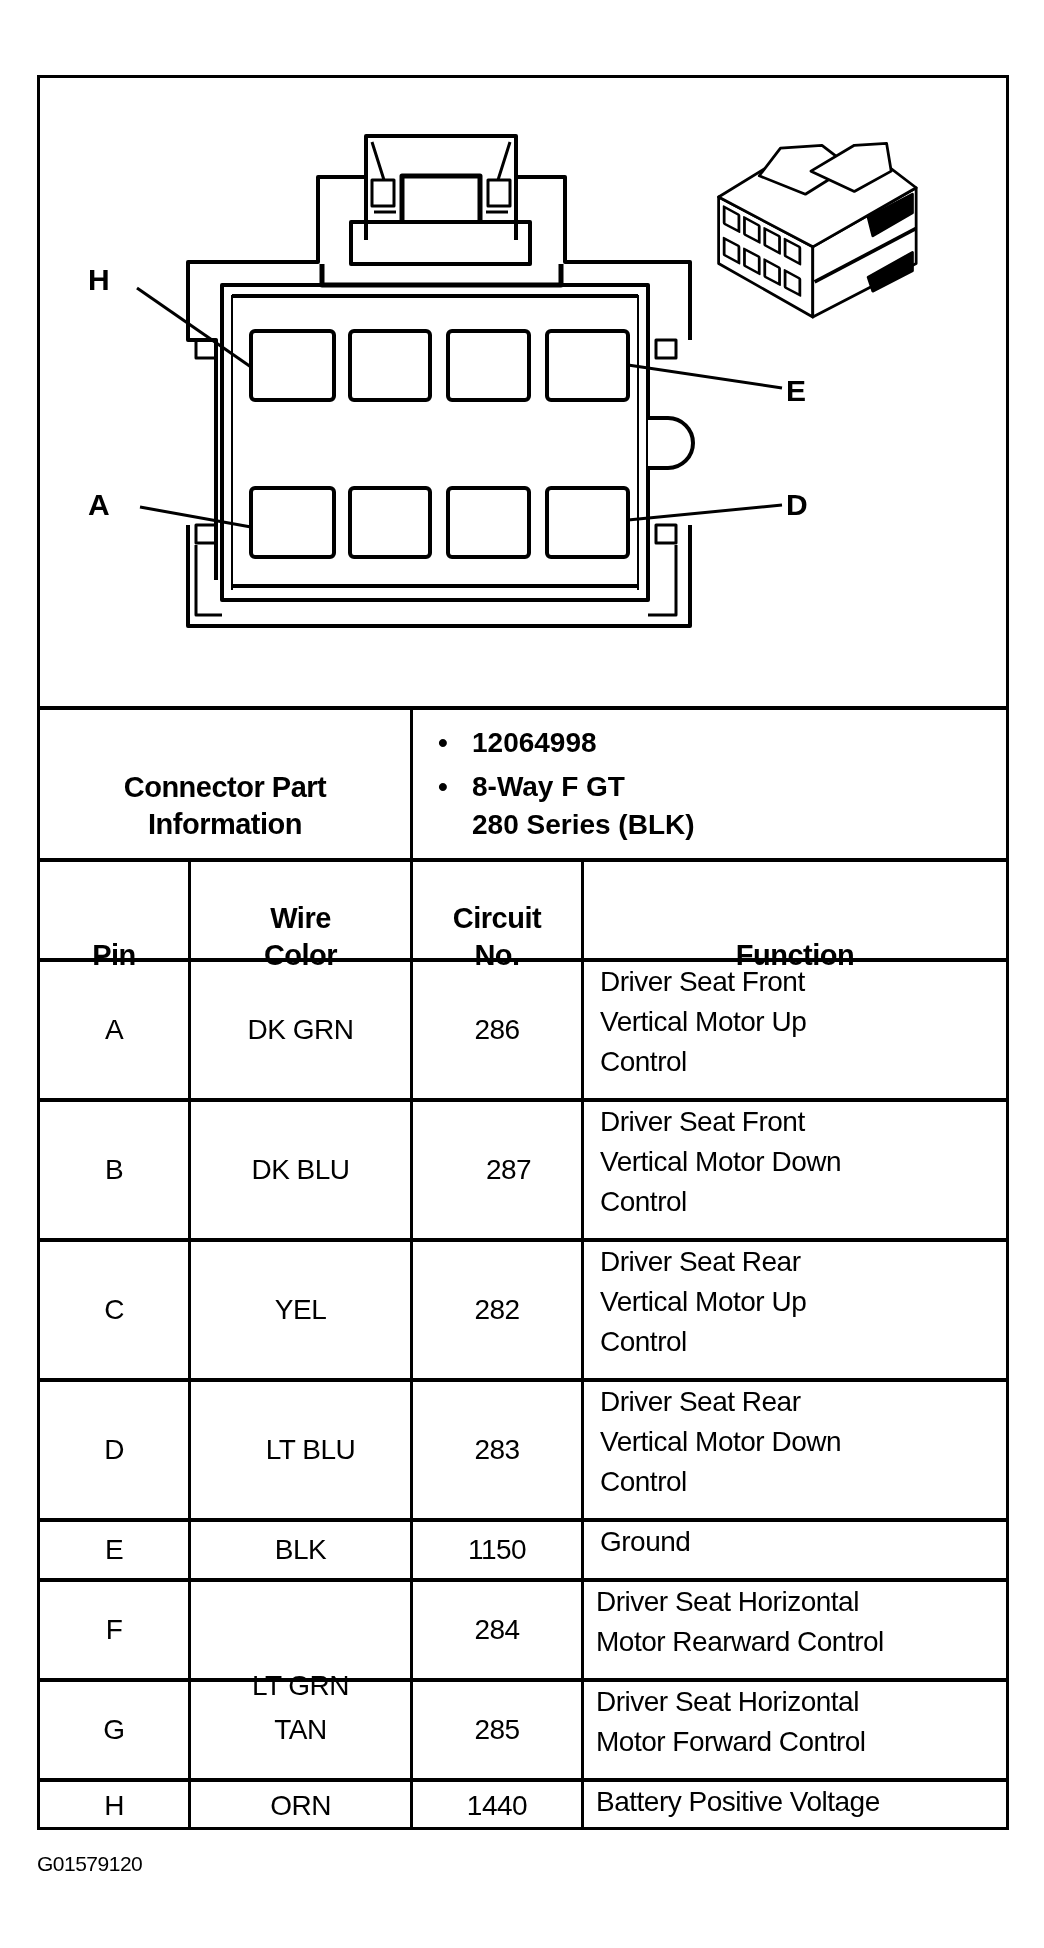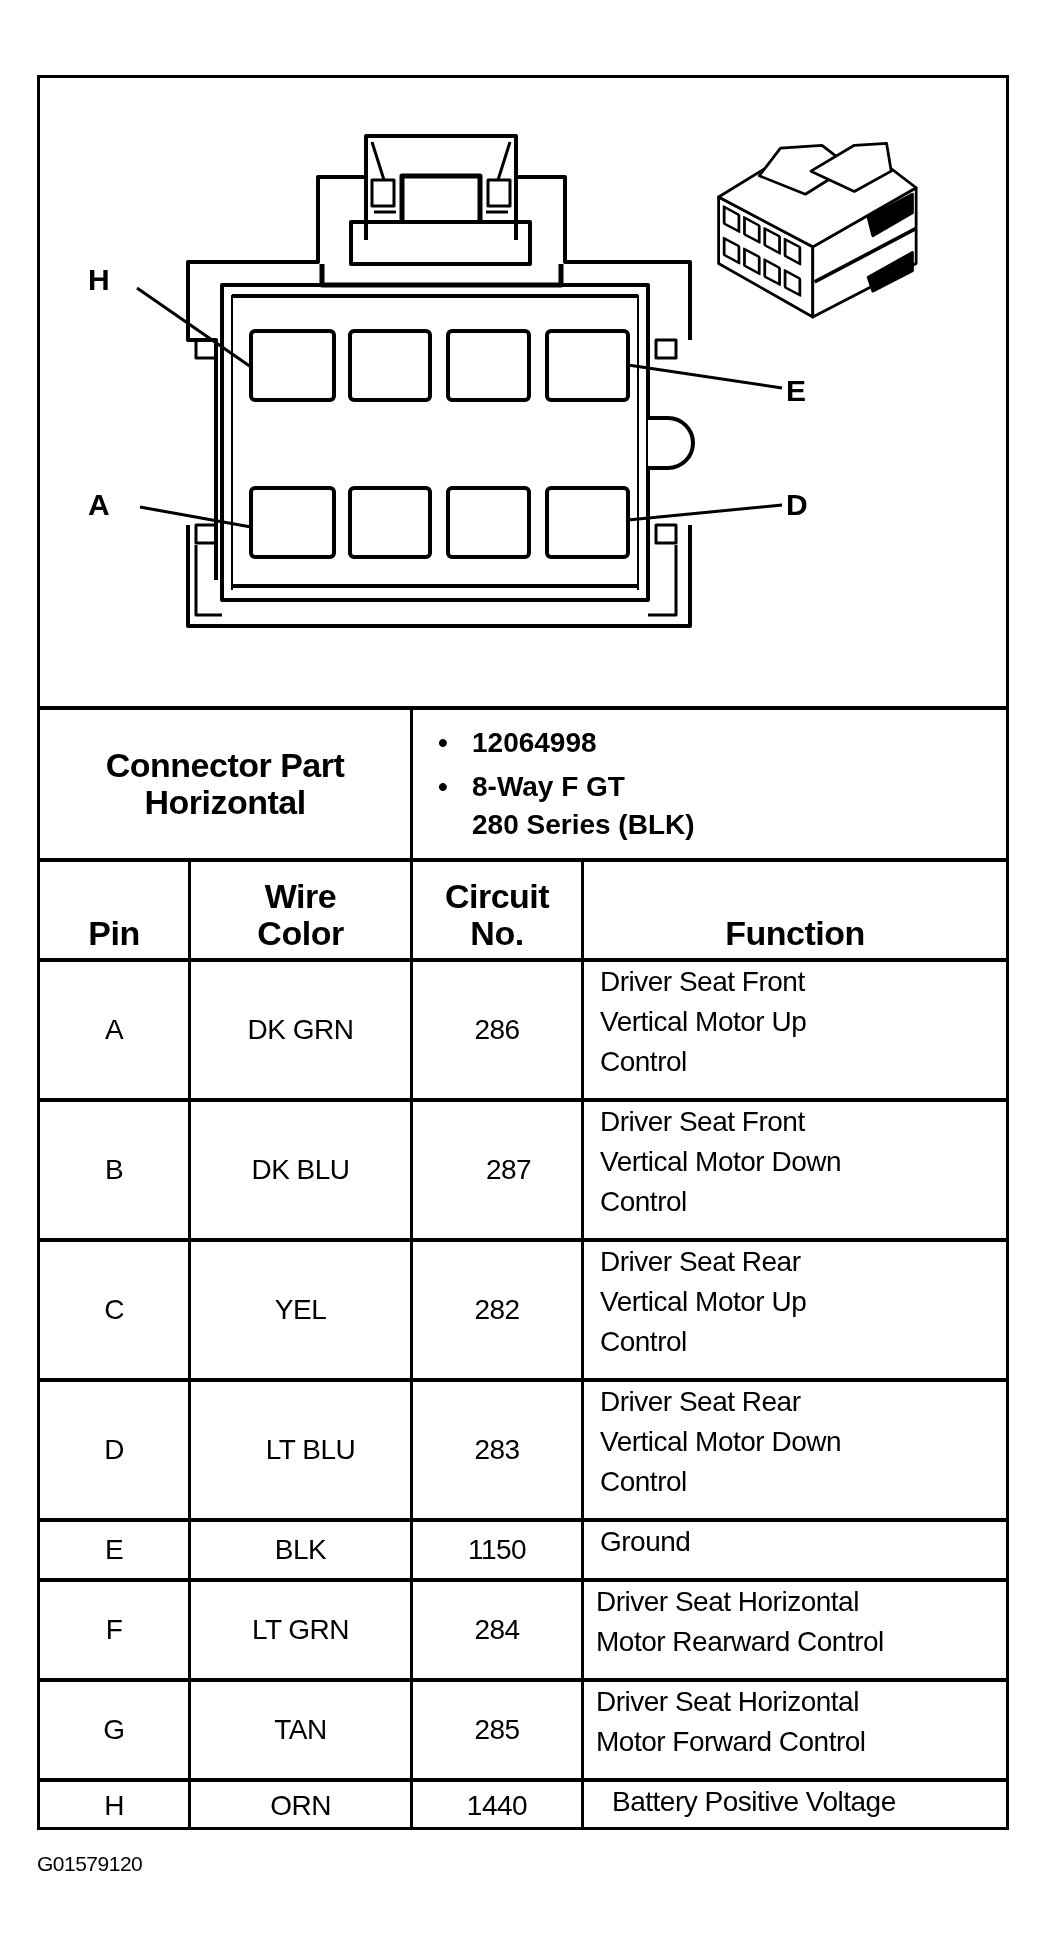--- a/index.html
+++ b/index.html
@@ -6,21 +6,21 @@
   body { width: 1044px; height: 1948px; position: relative; overflow: hidden;
          font-family: "Liberation Sans", "DejaVu Sans", sans-serif; color: #000; }
   .frame { position: absolute; left: 37px; top: 75px; width: 966px; height: 1749px;
            border: 3px solid #000; box-sizing: content-box; }
   .diagram { position: absolute; left: 0; top: 0; width: 966px; height: 628px; }
   .diagram svg { position: absolute; left: 0; top: 0; }
   .hline { position: absolute; left: 0; width: 966px; background: #000; }
   .vline { position: absolute; background: #000; }
   .cell { position: absolute; display: flex; align-items: center; justify-content: center;
           text-align: center; box-sizing: border-box; }
-  .hdr { font-weight: bold; font-size: 34px; line-height: 37px; letter-spacing: -0.5px; }
+  .hdr { font-weight: bold; font-size: 29px; line-height: 37px; letter-spacing: -0.5px; margin-top: 22px; }
   .info { position: absolute; font-weight: bold; font-size: 28px; line-height: 38px; }
   .info .bullet { display: inline-block; width: 34px; }
   .info .line { white-space: nowrap; }
   .info .indent { padding-left: 34px; }
   .val { font-size: 28px; line-height: 40px; letter-spacing: -0.5px; }
   .func { justify-content: flex-start; text-align: left; padding-left: 16px; }
   .caption { position: absolute; left: 37px; top: 1852px; font-size: 21px; letter-spacing: -0.5px; }
   .lbl { font-size: 30px; font-weight: bold; }
 </style>
 </head>
@@ -105,21 +105,21 @@
         <path d="M180 80 L228 55 L228 75 L185 100 Z" fill="#000"></path>
         <path d="M180 145 L228 118 L228 138 L185 160 Z" fill="#000"></path>
       </g>
     </svg>
   </div>
 
   <div class="hline" style="top:628px; height:4px;"></div>
 
   <div class="cell hdr" style="left:0; top:632px; width:370px; height:148px; flex-direction:column;">
     <span>Connector Part</span>
-    <span>Horizontal</span>
+    <span>Information</span>
   </div>
   <div class="vline" style="left:370px; top:632px; width:3px; height:148px;"></div>
   <div class="info" style="left:398px; top:646px;">
     <div class="line"><span class="bullet">•</span><span>12064998</span></div>
     <div class="line" style="margin-top:6px;"><span class="bullet">•</span><span>8-Way F GT</span></div>
     <div class="line indent">280 Series (BLK)</div>
   </div>
 
   <div class="hline" style="top:780px; height:4px;"></div>
 
@@ -194,21 +194,21 @@
       <div class="cell val" style="left:151px; top:1444px; width:219px; height:56px;">BLK</div>
       <div class="cell val" style="left:373px; top:1444px; width:168px; height:56px;border-radius:20px;">1150</div>
       <div class="cell val func" style="left:544px; top:1444px; width:422px; height:56px; flex-direction:column; align-items:flex-start;">
         <span>Ground</span>
       </div>
     </div>
     <div class="hline" style="top:1500px; height:4px;"></div>
 
     <div>
       <div class="cell val" style="left:0; top:1504px; width:148px; height:96px;">F</div>
-      <div class="cell val" style="left:151px; top:1504px; width:219px; height:96px;">LT GRN</div>
+      <div class="cell val" style="left:151px; top:1560px; width:219px; height:96px;">LT GRN</div>
       <div class="cell val" style="left:373px; top:1504px; width:168px; height:96px;">284</div>
       <div class="cell val func" style="left:544px; top:1504px; width:422px; height:96px; flex-direction:column; align-items:flex-start; padding-left:12px;">
         <span>Driver Seat Horizontal</span>
         <span>Motor Rearward Control</span>
       </div>
     </div>
     <div class="hline" style="top:1600px; height:4px;"></div>
 
     <div>
       <div class="cell val" style="left:0; top:1604px; width:148px; height:96px;">G</div>
@@ -218,20 +218,20 @@
         <span>Driver Seat Horizontal</span>
         <span>Motor Forward Control</span>
       </div>
     </div>
     <div class="hline" style="top:1700px; height:4px;"></div>
 
     <div>
       <div class="cell val" style="left:0; top:1704px; width:148px; height:48px;">H</div>
       <div class="cell val" style="left:151px; top:1704px; width:219px; height:48px;border-radius:12px;">ORN</div>
       <div class="cell val" style="left:373px; top:1704px; width:168px; height:48px;">1440</div>
-      <div class="cell val func" style="left:544px; top:1704px; width:422px; height:48px; flex-direction:column; align-items:flex-start; padding-left:28px;">
+      <div class="cell val func" style="left:544px; top:1704px; width:422px; height:48px; flex-direction:column; align-items:flex-start; padding-left:12px;">
         <span>Battery Positive Voltage</span>
       </div>
     </div>
   </div>
 </div>
 
 <div class="caption">G01579120</div>
 
 </body></html>

